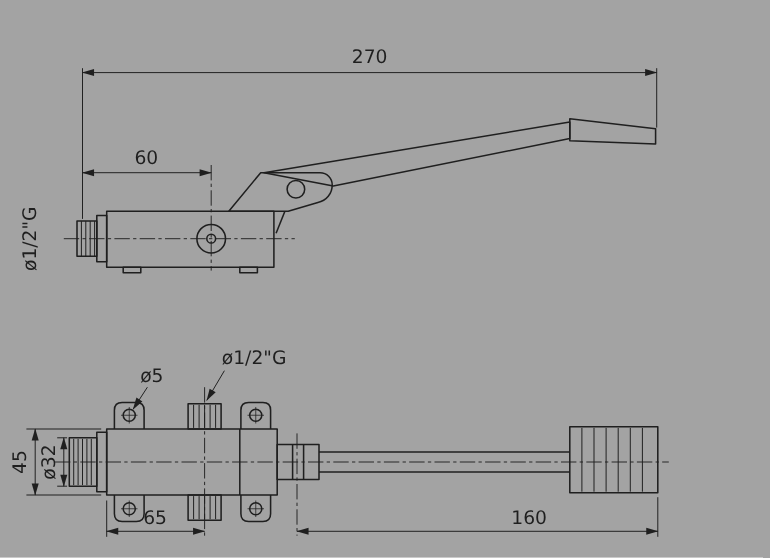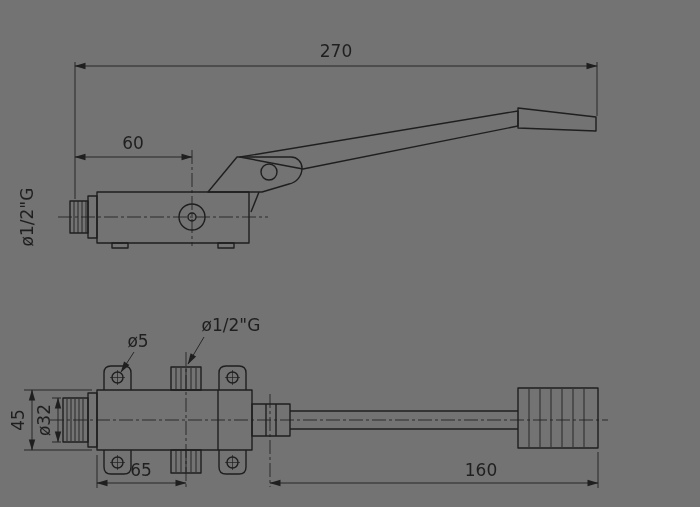--- a/index.html
+++ b/index.html
@@ -7,21 +7,21 @@
     padding: 0;
     background: #ffffff;
     width: 700px;
     height: 507px;
     font-family: "DejaVu Sans", sans-serif;
   }
   .page {
     position: relative;
     width: 700px;
     height: 507px;
-    background: #737373;
+    background: #a3a3a3;
     overflow: hidden;
   }
   svg { display: block; }
   .part {
     fill: none;
     stroke: #1f1f1f;
     stroke-width: 1.4;
     stroke-linejoin: round;
     stroke-linecap: butt;
   }

